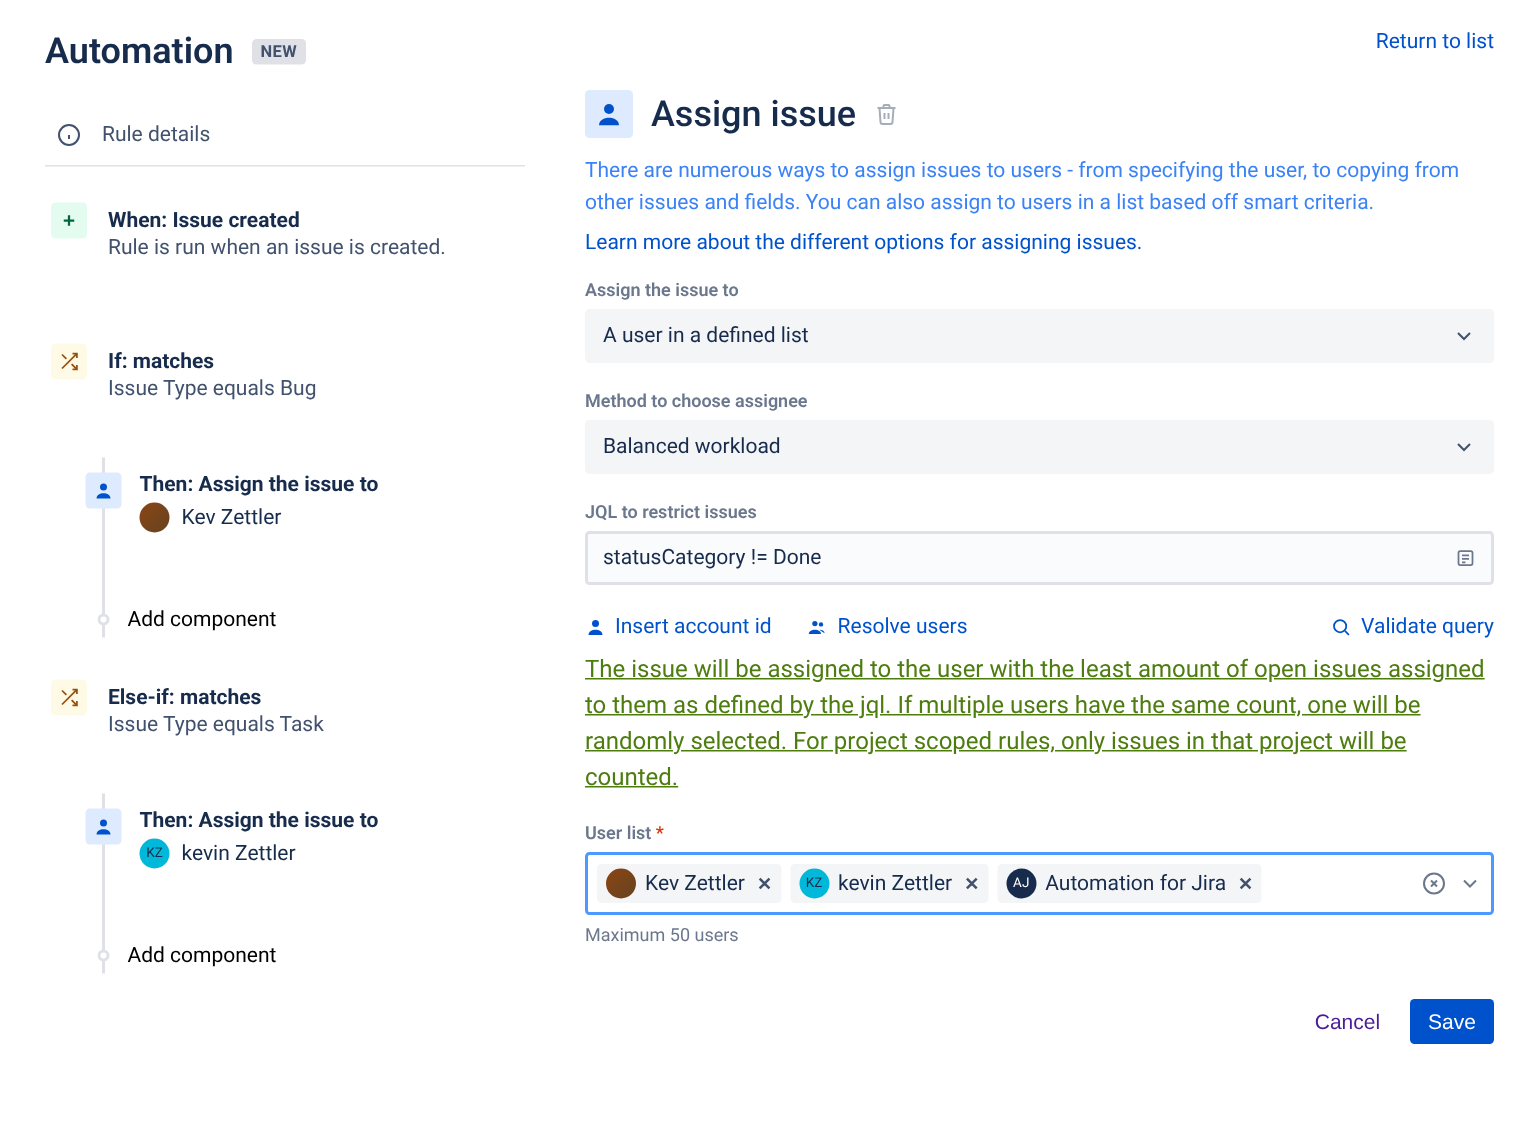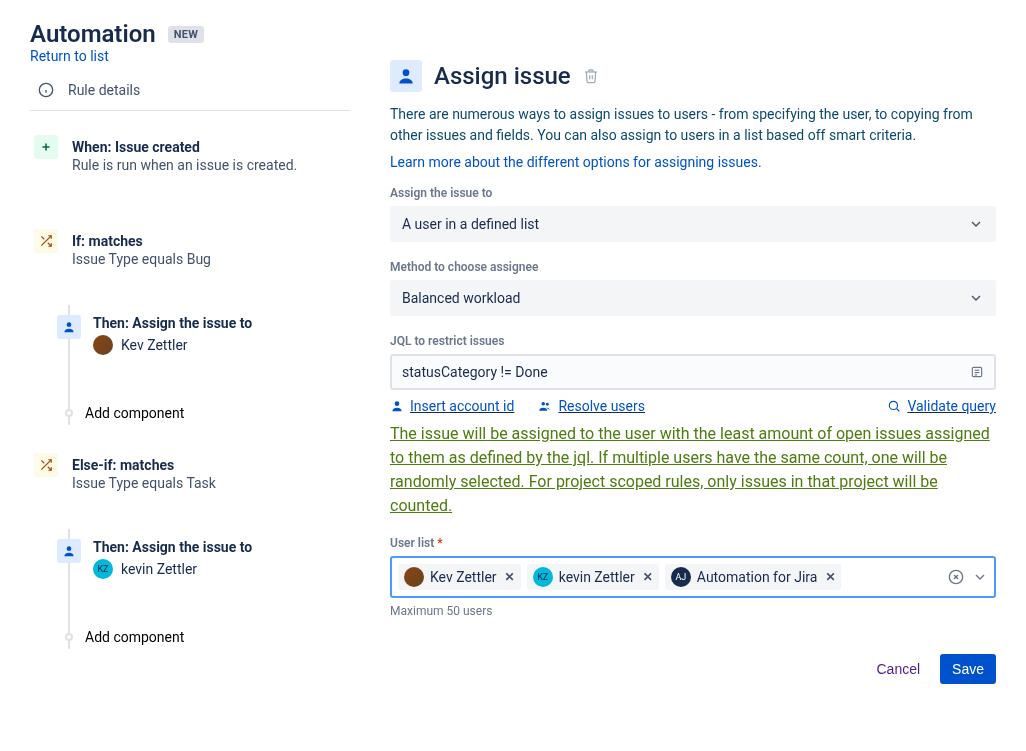--- a/index.html
+++ b/index.html
@@ -6,21 +6,21 @@
 body {
   font-family: -apple-system, BlinkMacSystemFont, "Segoe UI", Roboto, sans-serif;
   font-size: 14px;
   color: #172B4D;
   background: #fff;
   width: 1026px;
   height: 751px;
   overflow: hidden;
 }
 .container { display: flex; height: 100%; padding: 20px 30px 0 30px; }
-.header-row { display: flex; justify-content: space-between; align-items: flex-start; width: 100%; position: absolute; top: 20px; left: 30px; right: 30px; width: calc(100% - 60px); flex-direction: column; }
+.header-row { display: flex; justify-content: space-between; align-items: flex-start; width: 100%; position: absolute; top: 20px; left: 30px; right: 30px; width: calc(100% - 60px); }
 .title-area { display: flex; align-items: center; gap: 12px; }
 .title { font-size: 24px; font-weight: 600; color: #172B4D; }
 .badge-new {
   background: #DFE1E6; color: #42526E; font-size: 11px; font-weight: 700;
   padding: 2px 6px; border-radius: 3px; letter-spacing: 0.3px;
 }
 .return-link { color: #0052CC; cursor: pointer; font-size: 14px; }
 
 .left-col { width: 320px; padding-top: 50px; flex-shrink: 0; }
 .right-col { flex: 1; padding-top: 40px; padding-left: 40px; }
@@ -61,38 +61,38 @@
 .add-circle { width: 8px; height: 8px; border: 2px solid #DFE1E6; border-radius: 50%; margin-left: 8px; background: #fff; }
 
 .panel-header { display: flex; align-items: center; gap: 12px; margin-bottom: 12px; }
 .panel-icon {
   width: 32px; height: 32px; border-radius: 3px; background: #DEEBFF;
   display: flex; align-items: center; justify-content: center; color: #0052CC;
 }
 .panel-title { font-size: 24px; font-weight: 500; color: #172B4D; }
 .trash-icon { color: #A5ADBA; cursor: pointer; }
 
-.panel-desc { color: #0c4a6e; font-size: 14px; line-height: 1.5; margin-bottom: 8px; }
+.panel-desc { color: #3b82f6; font-size: 14px; line-height: 1.5; margin-bottom: 8px; }
 .learn-link { color: #0052CC; cursor: pointer; display: inline-block; margin-bottom: 16px; }
 
 .field-group { margin-bottom: 18px; }
 .field-label { font-size: 12px; font-weight: 600; color: #6B778C; margin-bottom: 6px; display: block; }
 .required { color: #DE350B; }
 
 .select-box, .text-input {
   width: 100%; background: #F4F5F7; border: 2px solid #F4F5F7;
   border-radius: 3px; padding: 8px 10px; font-size: 14px; color: #172B4D;
   display: flex; align-items: center; justify-content: space-between;
   cursor: pointer;
 }
 .text-input { background: #FAFBFC; border: 2px solid #DFE1E6; cursor: text; gap: 48px; }
 .text-input .syntax-icon { color: #6B778C; font-size: 11px; }
 .chevron { color: #42526E; }
 
-.link-row { display: flex; align-items: flex-start; gap: 24px; margin-top: 8px; flex-wrap: wrap; text-decoration: underline; }
+.link-row { display: flex; align-items: flex-start; gap: 24px; margin-top: 20px; flex-wrap: wrap; }
 .link-item { display: flex; align-items: center; gap: 6px; color: #0052CC; cursor: pointer; font-size: 14px; }
 .link-item.right { margin-left: auto; }
 .link-icon { color: #0052CC; }
 
 .help-text { font-size: 16px; color: #4d7c0f; margin-top: 8px; line-height: 1.5; text-decoration: underline; }
 
 .user-list-box {
   width: 100%; border: 2px solid #4C9AFF; border-radius: 3px;
   padding: 6px; display: flex; align-items: center; gap: 6px; flex-wrap: wrap;
   background: #fff;

